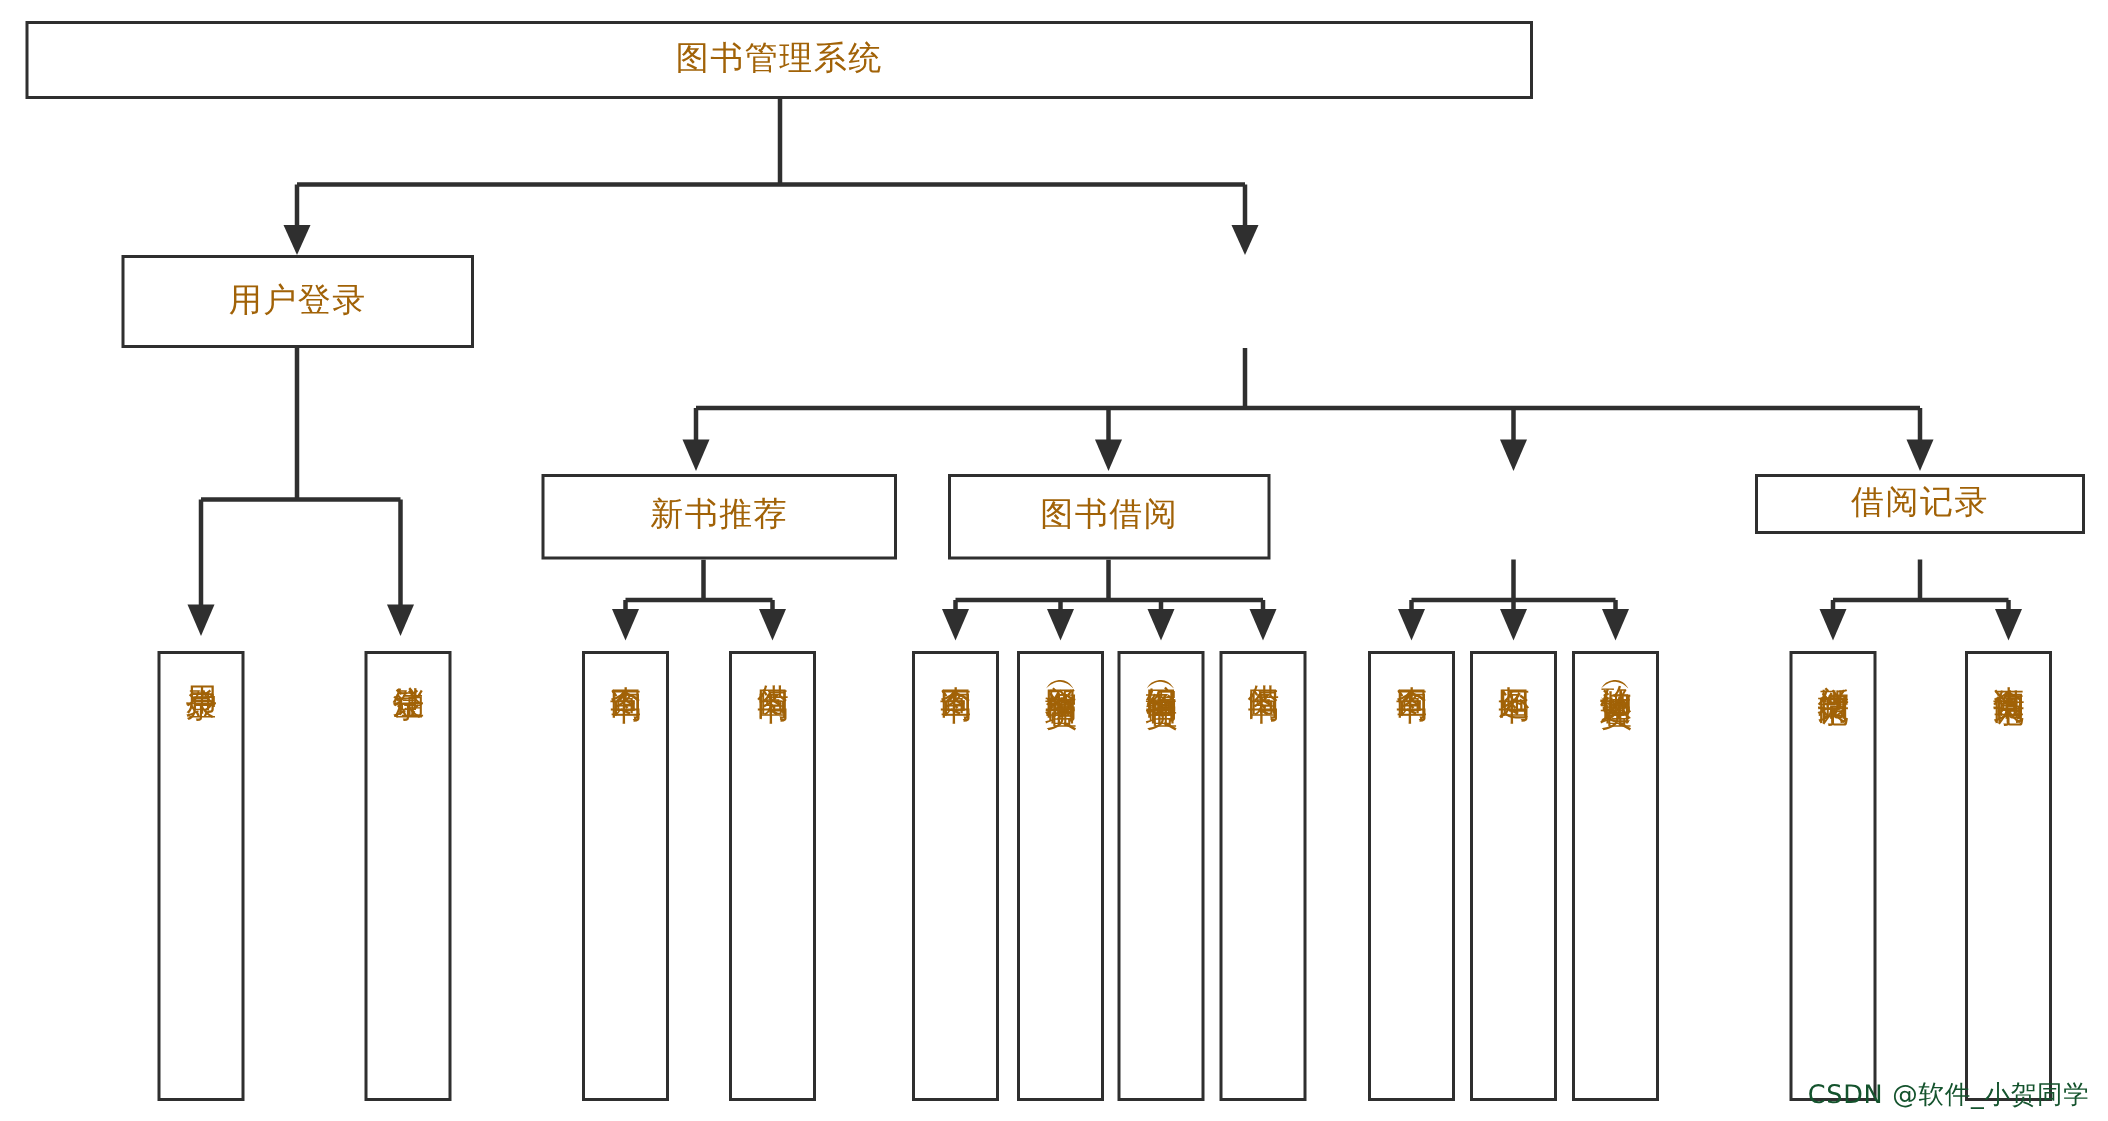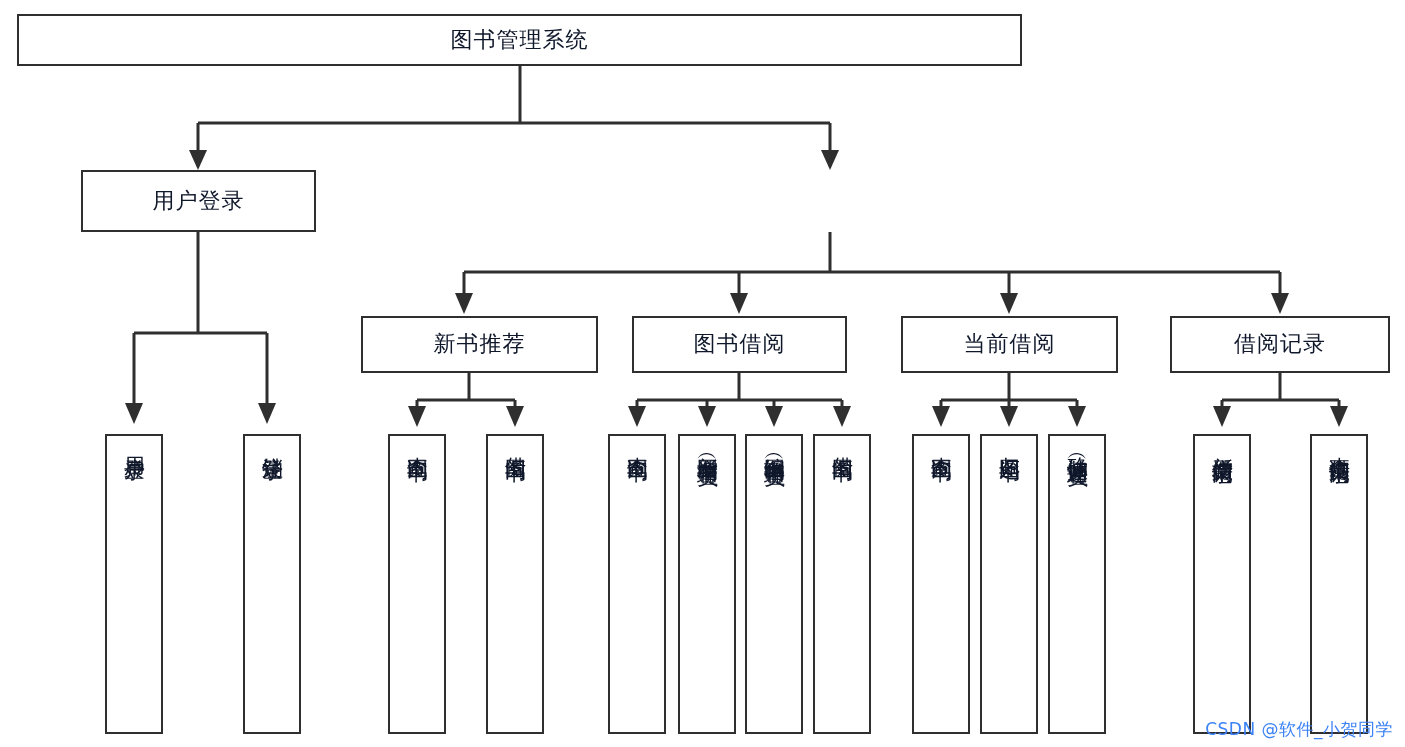--- a/index.html
+++ b/index.html
@@ -16,21 +16,21 @@
     width:1405px;height:747px;
   }
   .node{
     position:absolute;
     box-sizing:border-box;
     background:#ffffff;
     border:2.5px solid #2f2f2f;
     display:flex;
     align-items:center;
     justify-content:center;
-    color:#0f172a;
+    color:#a16207;
   }
   .node.horiz{
     font-size:22px;
     letter-spacing:1px;
     line-height:1.2;
   }
   .node.vert{
     writing-mode:vertical-rl;
     text-orientation:upright;
     font-size:21px;
@@ -44,21 +44,21 @@
     writing-mode:vertical-rl;
     text-orientation:upright;
     display:block;
     text-align:left;
   }
   .watermark{
     position:absolute;
     right:12px;
     bottom:6px;
     font-size:17px;
-    color:#3b82f6;
+    color:#14532d;
     letter-spacing:0.5px;
     white-space:nowrap;
     font-family:"DejaVu Sans","Liberation Sans",sans-serif;
   }
   svg.links{
     position:absolute;left:0;top:0;
     width:1405px;height:747px;
     pointer-events:none;
   }
   svg.links path, svg.links line{
@@ -145,24 +145,21 @@
   <div class="node horiz" style="left:81px;top:170px;width:235px;height:62px;">
     <span>用户登录</span>
   </div>
 
   <div class="node horiz" style="left:361px;top:316px;width:237px;height:57px;">
     <span>新书推荐</span>
   </div>
   <div class="node horiz" style="left:632px;top:316px;width:215px;height:57px;justify-content:center;">
     <span>图书借阅</span>
   </div>
-  <div class="node horiz" style="left:901px;top:316px;width:217px;height:57px;">
-    <span>当前借阅</span>
-  </div>
-  <div class="node horiz" style="left:1170px;top:316px;width:220px;height:57px;">
+  <div class="node horiz" style="left:1170px;top:316px;width:220px;height:40px;">
     <span>借阅记录</span>
   </div>
 
   <div class="node vert" style="left:105px;top:434px;width:58px;height:300px;">
     <span class="vtext">用户登录</span>
   </div>
   <div class="node vert" style="left:243px;top:434px;width:58px;height:300px;">
     <span class="vtext">注销登录</span>
   </div>
 

